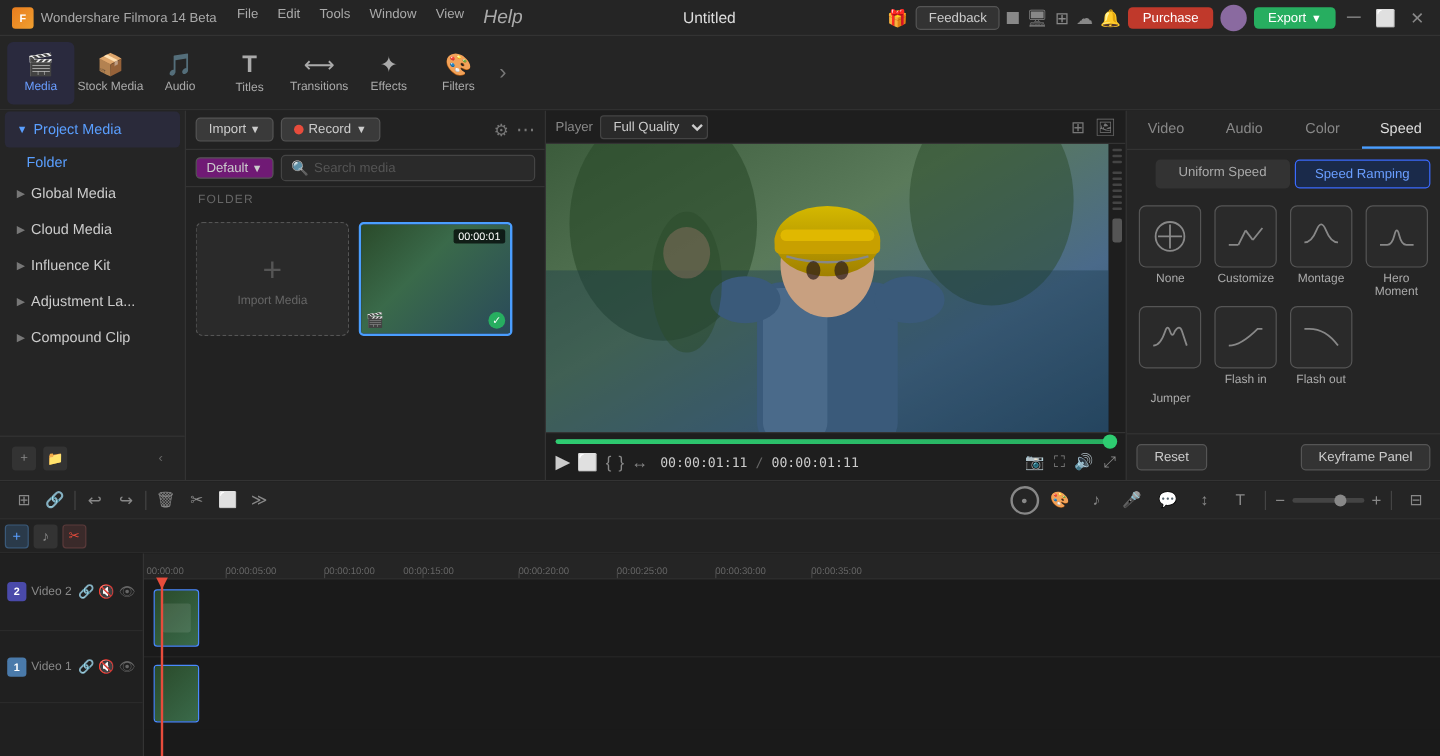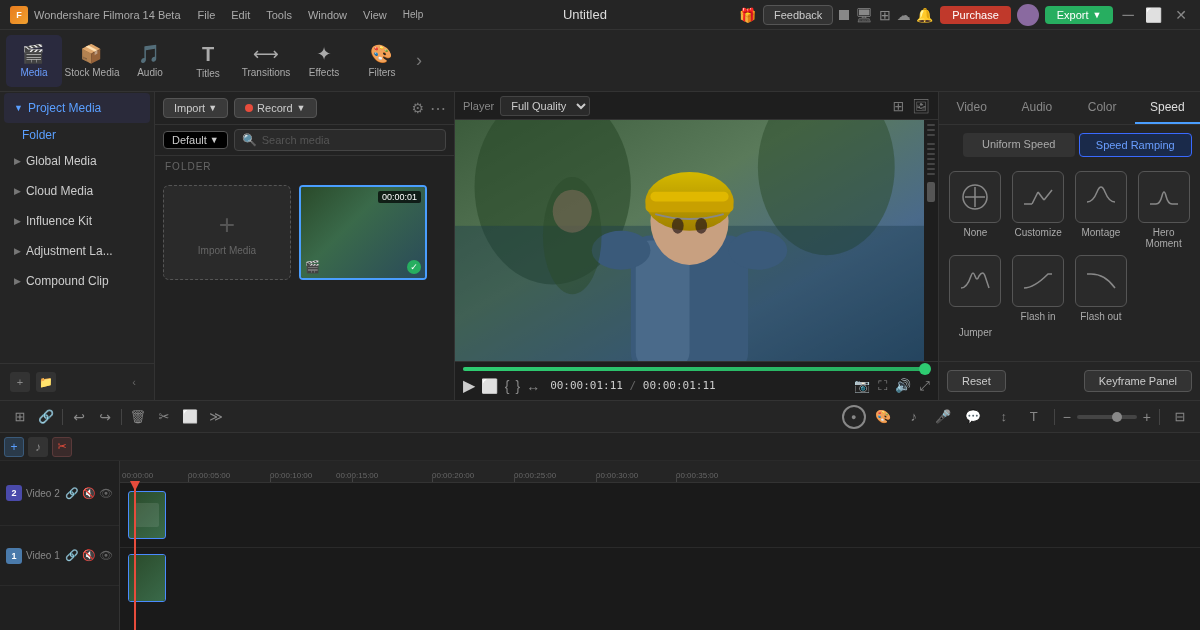--- a/index.html
+++ b/index.html
@@ -3,37 +3,37 @@
   <meta charset="utf-8">
   <style>
     * { margin: 0; padding: 0; box-sizing: border-box; }
     body { width: 1200px; height: 630px; background: #1a1a1a; color: #ccc; font-family: 'Segoe UI', sans-serif; font-size: 12px; overflow: hidden; display: flex; flex-direction: column; }
     .btn-feedback { background: #333; border: 1px solid #555; color: #ccc; padding: 3px 10px; border-radius: 4px; font-size: 11px; cursor: pointer; }
     .btn-purchase { background: #c0392b; border: none; color: white; padding: 3px 12px; border-radius: 4px; font-size: 11px; cursor: pointer; }
     .btn-export { background: #27ae60; border: none; color: white; padding: 3px 12px; border-radius: 4px; font-size: 11px; cursor: pointer; display: flex; align-items: center; gap: 4px; }
     .btn-import { background: #3a3a3a; border: 1px solid #555; color: #ccc; padding: 3px 10px; border-radius: 4px; font-size: 11px; cursor: pointer; display: flex; align-items: center; gap: 3px; }
     .btn-record { background: #3a3a3a; border: 1px solid #555; color: #ccc; padding: 3px 10px; border-radius: 4px; font-size: 11px; cursor: pointer; display: flex; align-items: center; gap: 4px; }
     .record-dot { width: 8px; height: 8px; border-radius: 50%; background: #e74c3c; }
-    .btn-default { background: #000000; border: 1px solid #555; color: #ccc; padding: 2px 8px; border-radius: 4px; font-size: 11px; display: flex; align-items: center; gap: 3px; }
+    .btn-default { background: #701a75; border: 1px solid #555; color: #ccc; padding: 2px 8px; border-radius: 4px; font-size: 11px; display: flex; align-items: center; gap: 3px; }
     .btn-reset { background: #333; border: 1px solid #555; color: #ccc; padding: 4px 14px; border-radius: 4px; font-size: 11px; cursor: pointer; }
     .btn-keyframe { background: #333; border: 1px solid #555; color: #ccc; padding: 4px 14px; border-radius: 4px; font-size: 11px; cursor: pointer; }
   </style>
 </head>
 <body>
 
 <div style="height:30px; background:#252525; display:flex; align-items:center; padding:0 10px; gap:6px; flex-shrink:0; border-bottom:1px solid #333;">
   <div style="width:18px;height:18px;background:linear-gradient(135deg,#e87c1e,#f0a030);border-radius:3px;display:flex;align-items:center;justify-content:center;font-size:9px;color:white;font-weight:bold;">F</div>
   <span style="font-size:11px;color:#aaa;">Wondershare Filmora 14 Beta</span>
   <div style="display:flex;gap:2px;margin-left:4px;">
     <span style="font-size:11px;color:#aaa;padding:2px 7px;cursor:pointer;">File</span>
     <span style="font-size:11px;color:#aaa;padding:2px 7px;cursor:pointer;">Edit</span>
     <span style="font-size:11px;color:#aaa;padding:2px 7px;cursor:pointer;">Tools</span>
     <span style="font-size:11px;color:#aaa;padding:2px 7px;cursor:pointer;">Window</span>
     <span style="font-size:11px;color:#aaa;padding:2px 7px;cursor:pointer;">View</span>
-    <span style="font-size:10px;color:#aaa;padding:2px 7px;cursor:pointer;">Help</span>
+    <span style="font-size:16px;color:#aaa;padding:2px 7px;cursor:pointer;font-style:italic;">Help</span>
   </div>
   <div style="flex:1;display:flex;align-items:center;justify-content:center;">
     <span style="font-size:13px;color:#ddd;">Untitled</span>
   </div>
   <div style="display:flex;align-items:center;gap:6px;">
     <span style="color:#888;cursor:pointer;font-size:14px;">🎁</span>
     <button class="btn-feedback">Feedback</button>
     <span style="width:10px;height:10px;background:#888;border-radius:50;display:inline-block;"></span>
     <span style="color:#888;cursor:pointer;font-size:14px;">🖥</span>
     <span style="color:#888;cursor:pointer;font-size:14px;">⊞</span>

